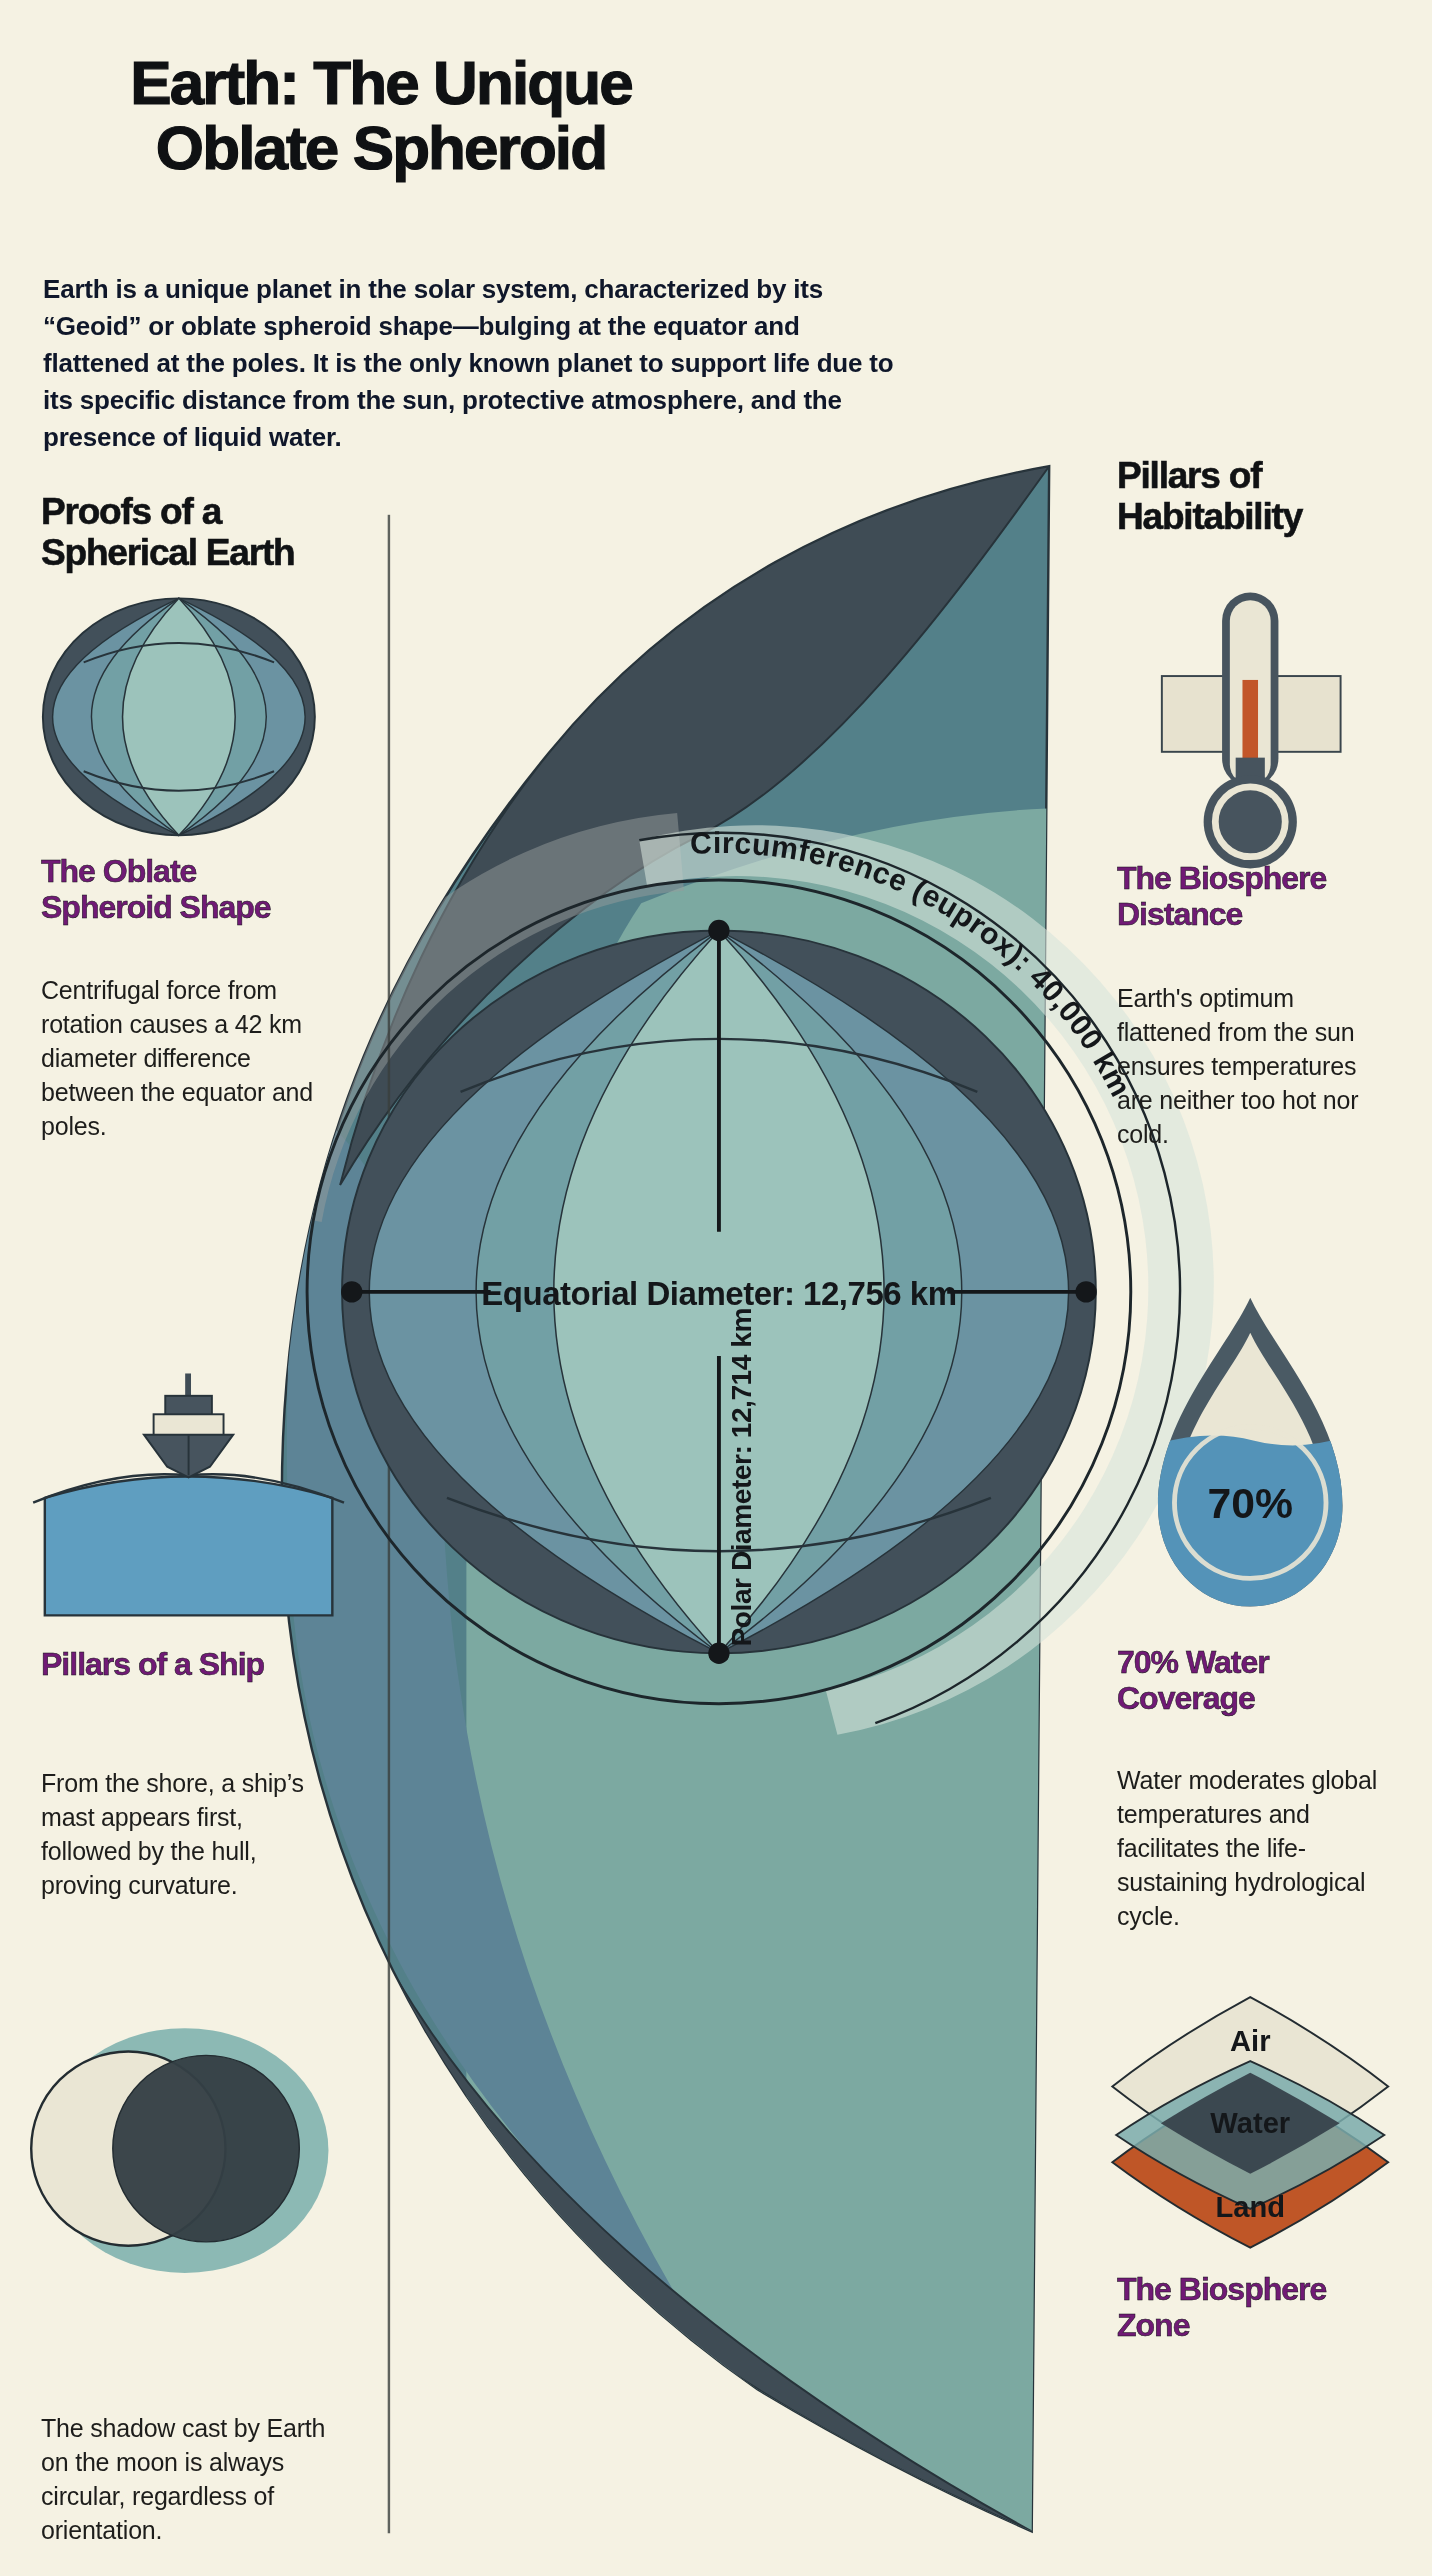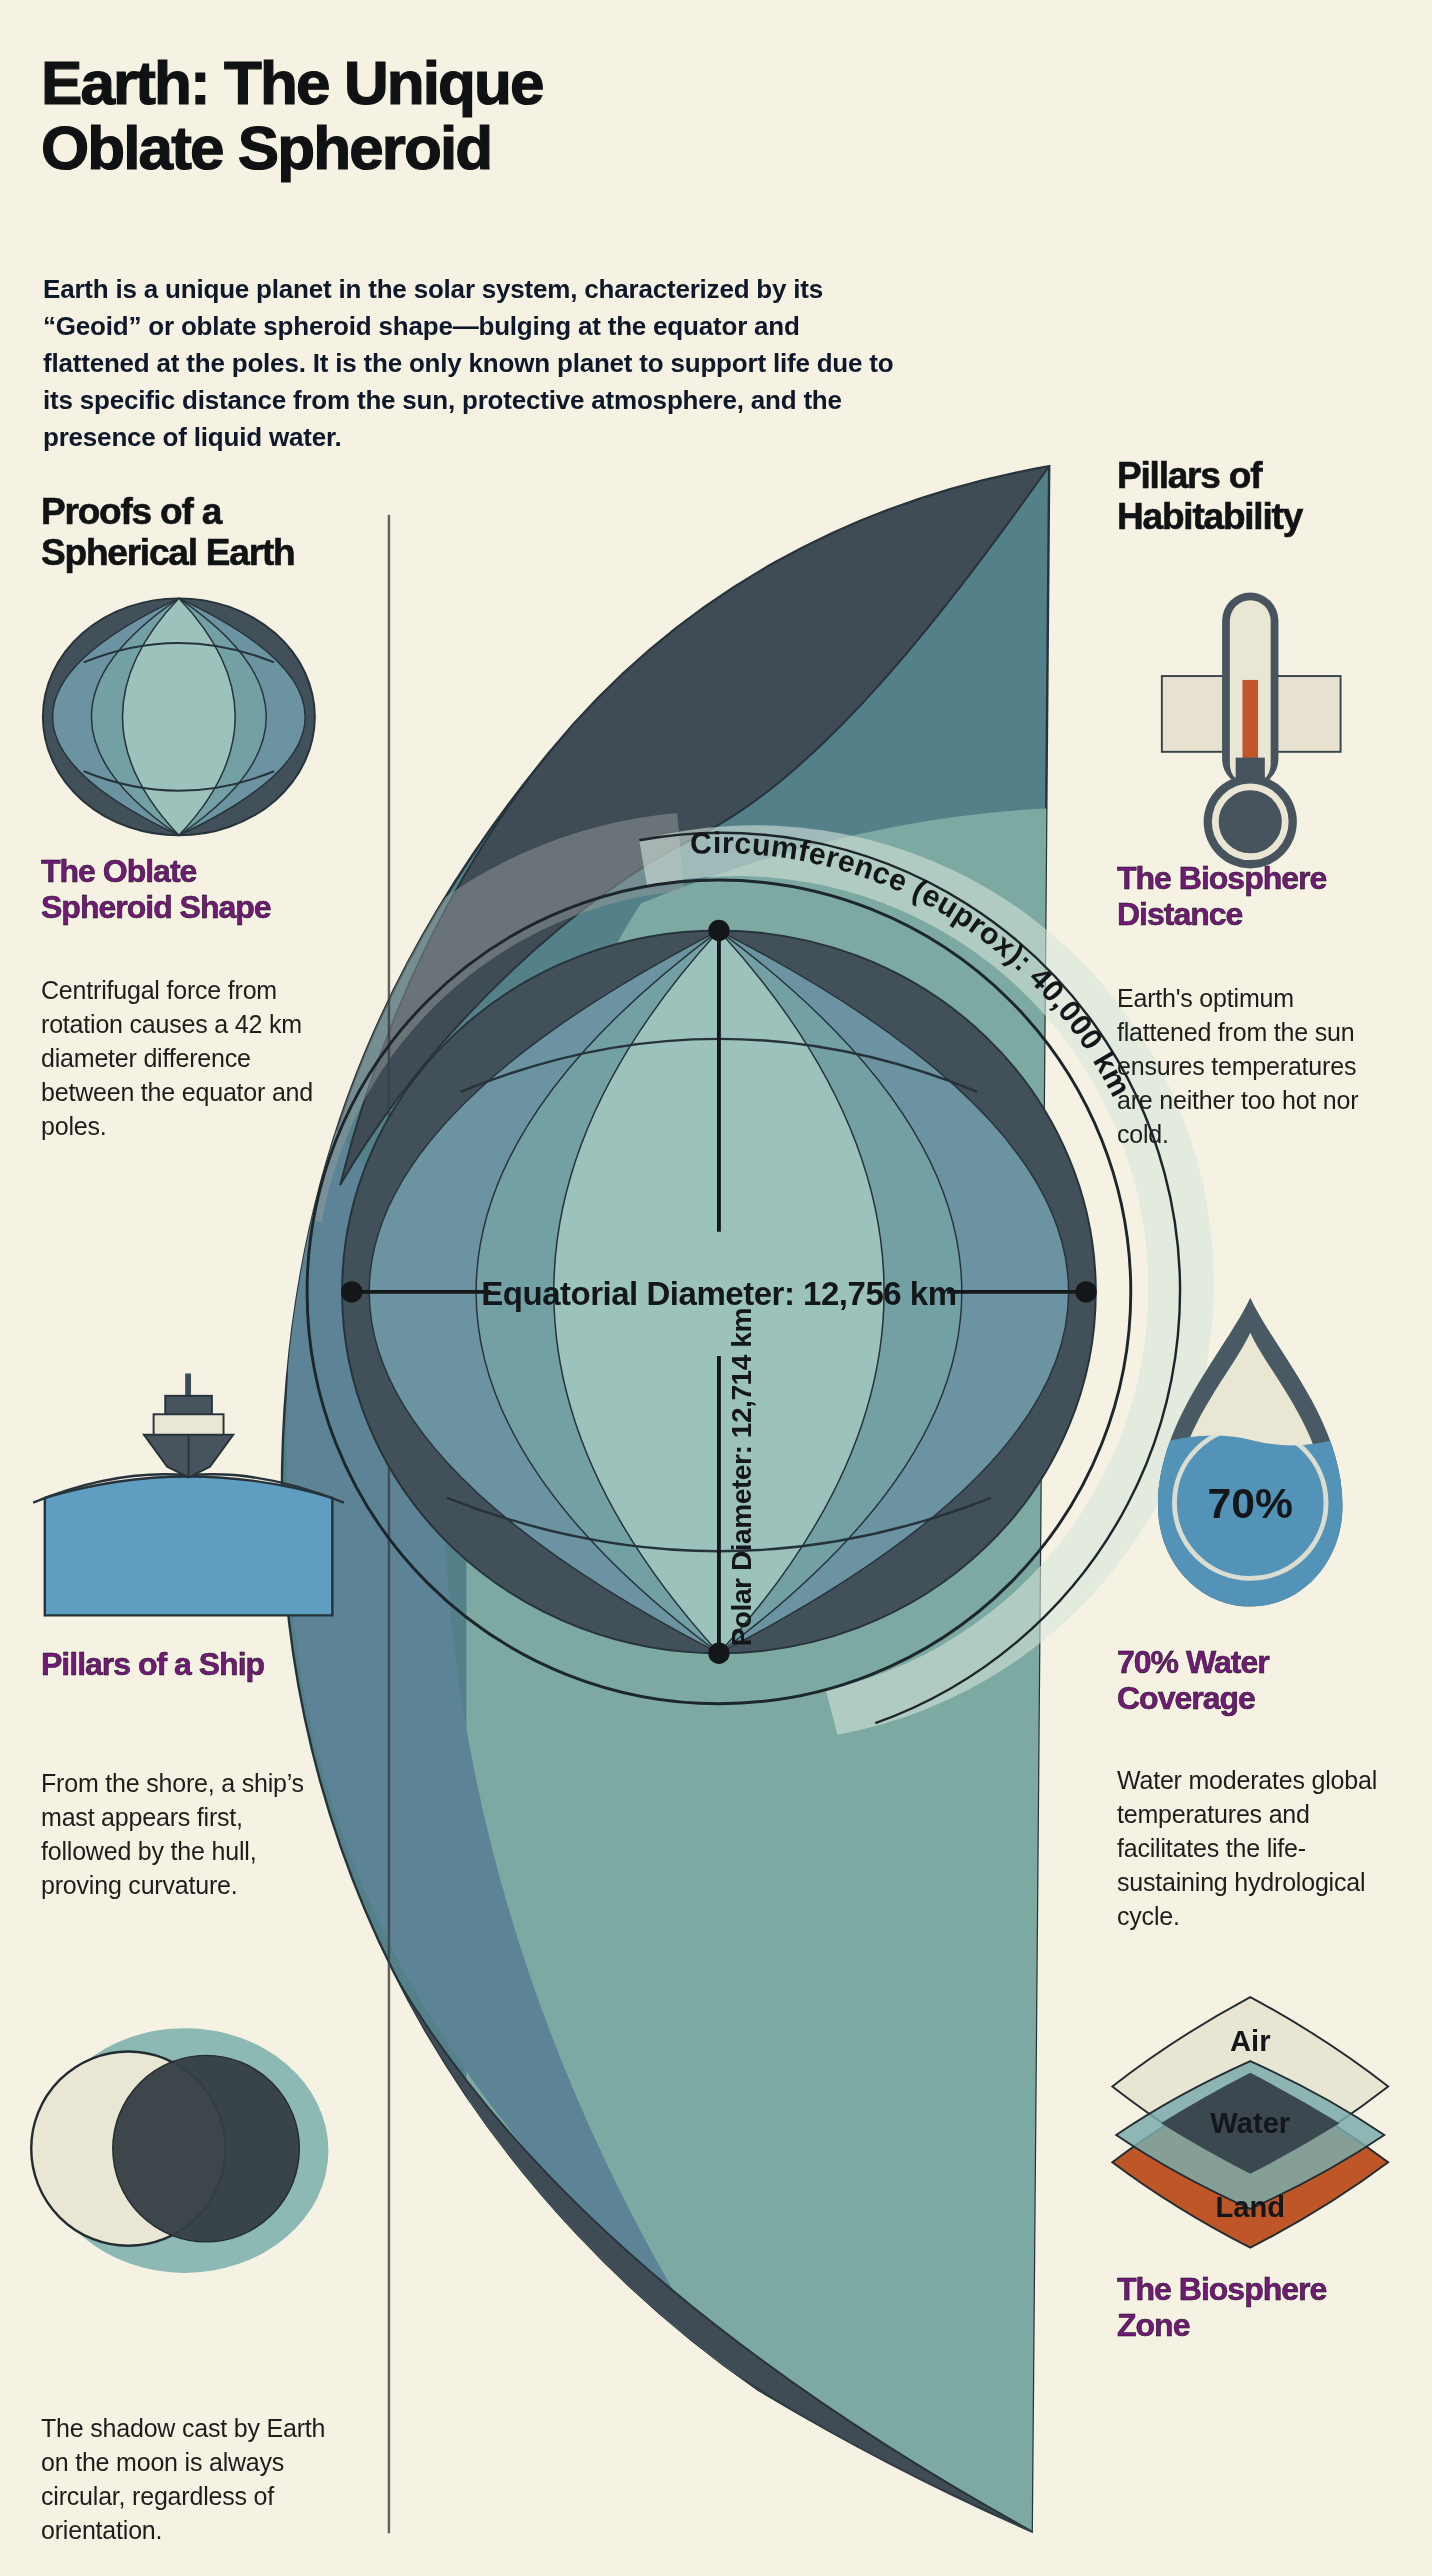--- a/index.html
+++ b/index.html
@@ -5,21 +5,21 @@
   html,body{margin:0;padding:0;background:#d8d5c8;}
   .canvas{
     position:relative;width:1433px;height:2576px;overflow:hidden;
     background:#f5f2e3;
     font-family:"Liberation Sans",sans-serif;color:#16181a;
   }
   .abs{position:absolute;}
   .page-title{
     left:41px;top:9.7px;width:680px;
     font-size:62px;line-height:1.04;font-weight:700;letter-spacing:-1.9px;
-    color:#0f1113;-webkit-text-stroke:1.2px #0f1113;
+    color:#0f1113;text-align:center;-webkit-text-stroke:1.2px #0f1113;
   }
   .intro{
     left:43px;top:245px;width:863px;
     font-size:26px;line-height:1.42;font-weight:700;letter-spacing:-0.2px;color:#0f172a;
   }
   .col-header{
     font-size:37px;line-height:1.12;font-weight:700;letter-spacing:-1.2px;color:#101214;
     -webkit-text-stroke:0.6px #101214;
   }
   .item-title{

